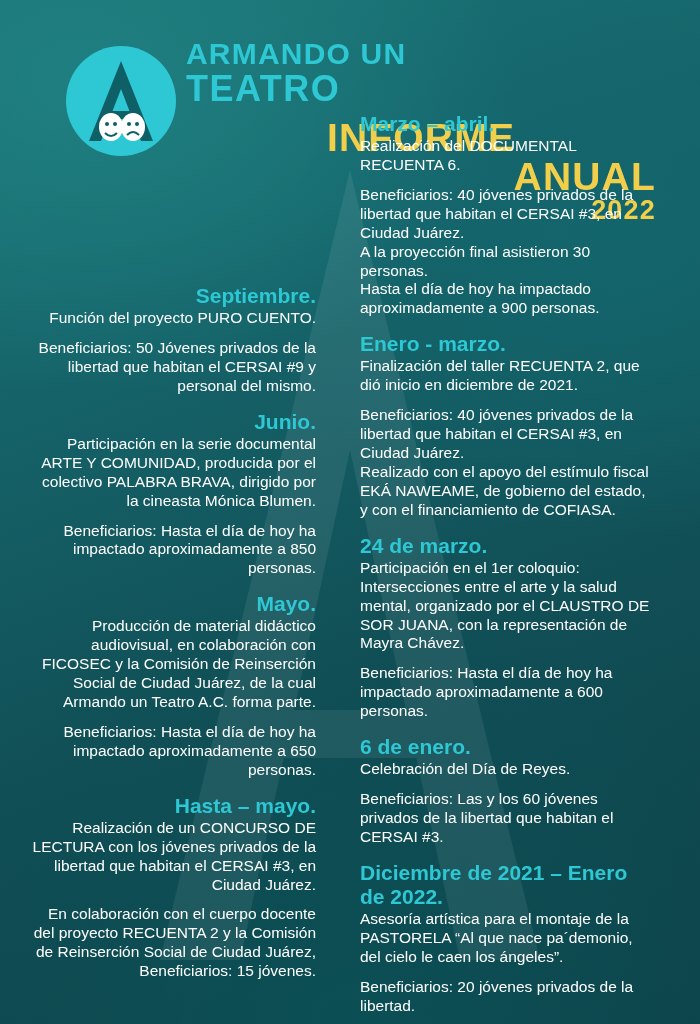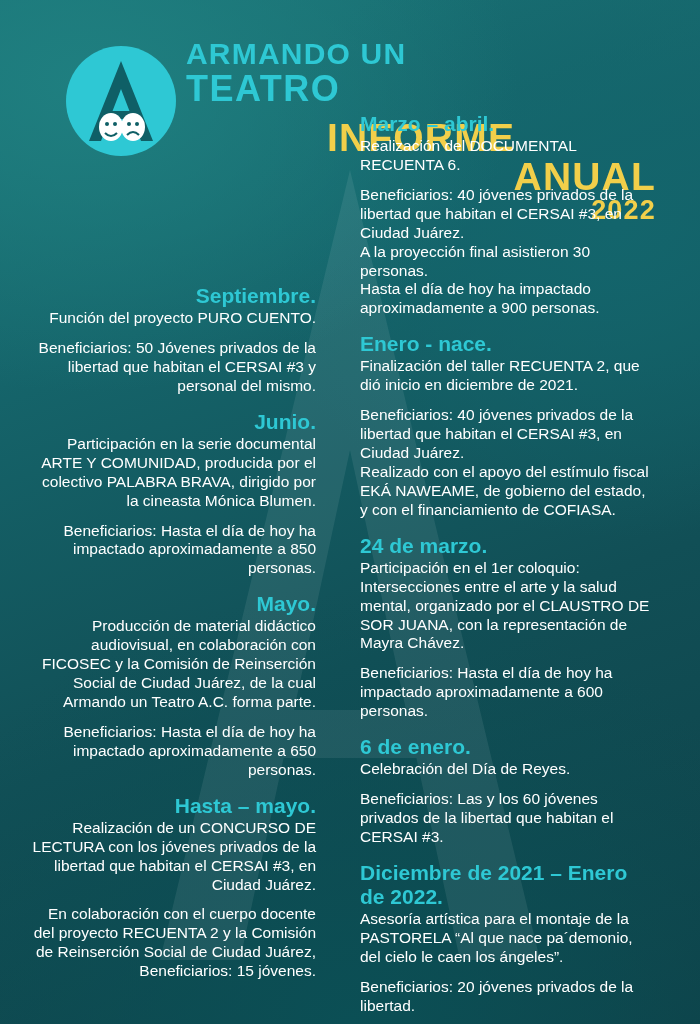--- a/index.html
+++ b/index.html
@@ -178,21 +178,21 @@
       <div class="t-line4">ANUAL</div>
       <div class="t-line5">2022</div>
     </div>
   </div>
 
   <div class="col col-left">
 
     <div class="entry">
       <div class="entry-title">Septiembre.</div>
       <div class="entry-body">Función del proyecto PURO CUENTO.</div>
-      <div class="entry-note">Beneficiarios: 50 Jóvenes privados de la libertad que habitan el CERSAI #3 y personal del mismo.</div>
+      <div class="entry-note">Beneficiarios: 50 Jóvenes privados de la libertad que habitan el CERSAI #9 y personal del mismo.</div>
     </div>
 
     <div class="entry">
       <div class="entry-title">Junio.</div>
       <div class="entry-body">Participación en la serie documental ARTE Y COMUNIDAD, producida por el colectivo PALABRA BRAVA, dirigido por la cineasta Mónica Blumen.</div>
       <div class="entry-note">Beneficiarios: Hasta el día de hoy ha impactado aproximadamente a 850 personas.</div>
     </div>
 
     <div class="entry">
       <div class="entry-title">Mayo.</div>
@@ -213,21 +213,21 @@
 
     <div class="entry">
       <div class="entry-title">Marzo – abril.</div>
       <div class="entry-body">Realización del DOCUMENTAL RECUENTA 6.</div>
       <div class="entry-note">Beneficiarios: 40 jóvenes privados de la libertad que habitan el CERSAI #3, en Ciudad Juárez.
 A la proyección final asistieron 30 personas.
 Hasta el día de hoy ha impactado aproximadamente a 900 personas.</div>
     </div>
 
     <div class="entry">
-      <div class="entry-title">Enero - nace.</div>
+      <div class="entry-title">Enero - marzo.</div>
       <div class="entry-body">Finalización del taller RECUENTA 2, que dió inicio en diciembre de 2021.</div>
       <div class="entry-note">Beneficiarios: 40 jóvenes privados de la libertad que habitan el CERSAI #3, en Ciudad Juárez.
 Realizado con el apoyo del estímulo fiscal EKÁ NAWEAME, de gobierno del estado, y con el financiamiento de COFIASA.</div>
     </div>
 
     <div class="entry">
       <div class="entry-title">24 de marzo.</div>
       <div class="entry-body">Participación en el 1er coloquio: Intersecciones entre el arte y la salud mental, organizado por el CLAUSTRO DE SOR JUANA, con la representación de Mayra Chávez.</div>
       <div class="entry-note">Beneficiarios: Hasta el día de hoy ha impactado aproximadamente a 600 personas.</div>
     </div>

